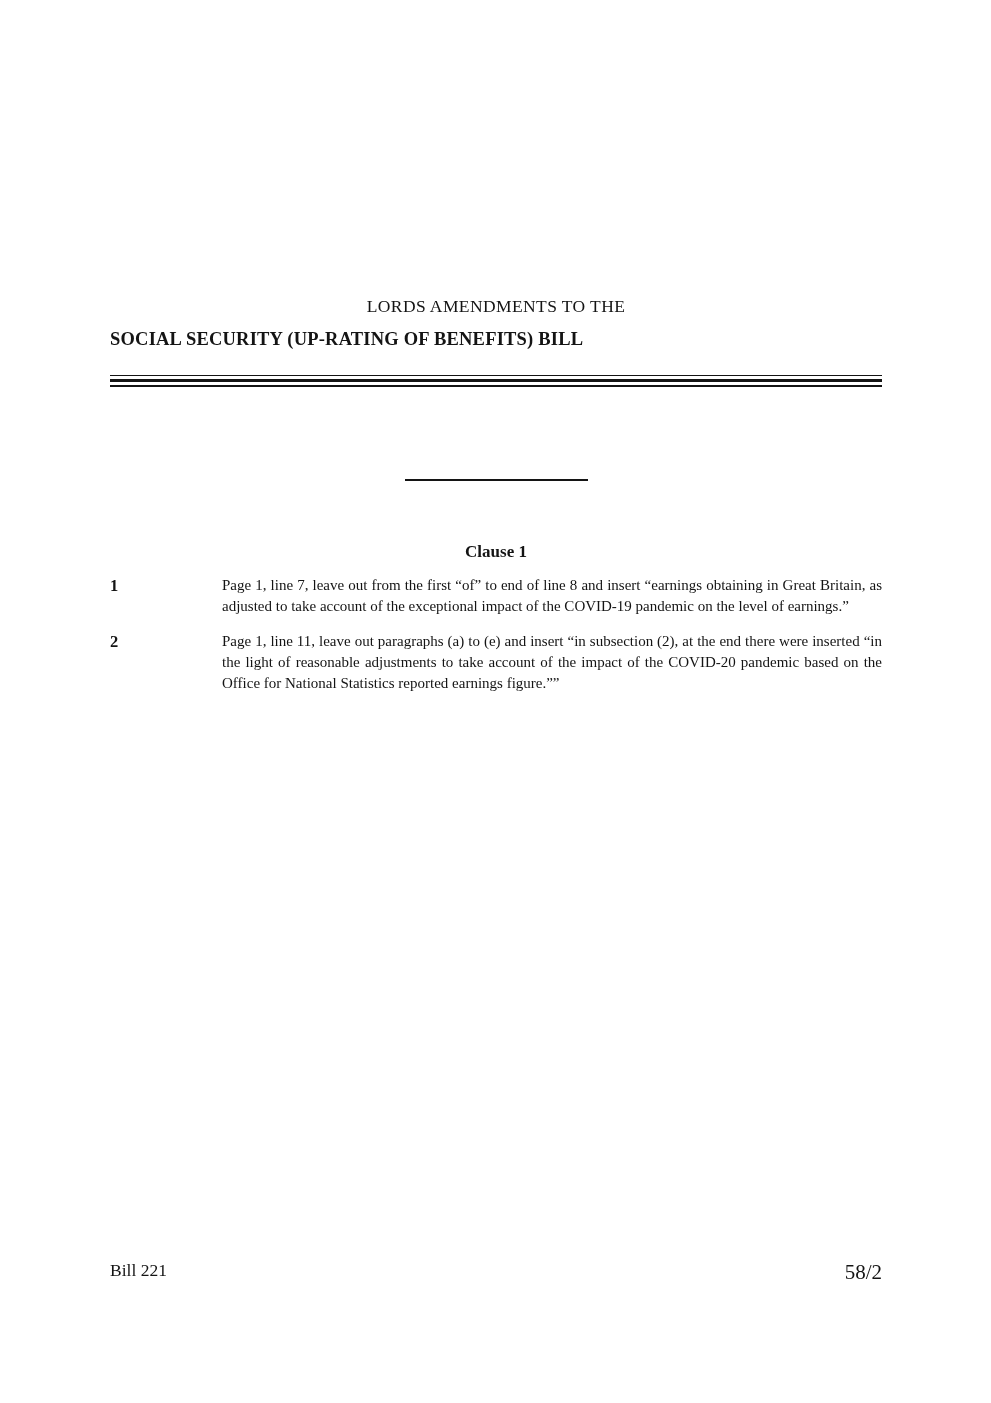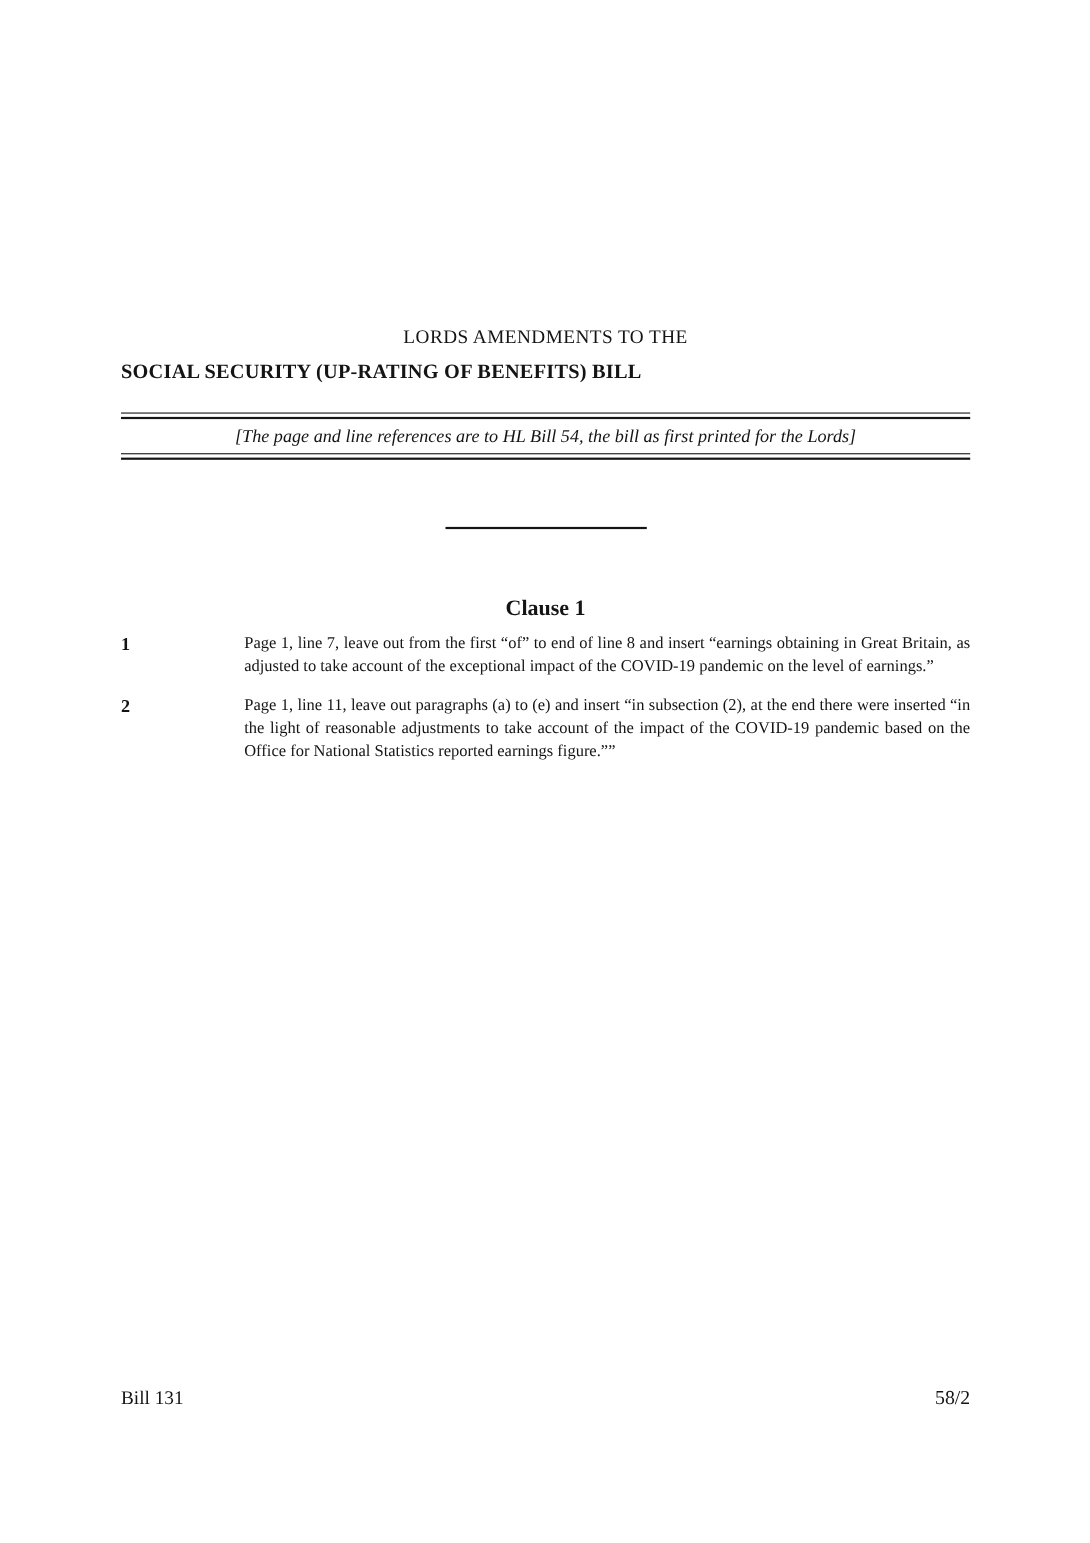--- a/index.html
+++ b/index.html
@@ -64,21 +64,21 @@
     width: 183px;
     height: 0;
     border-top: 2px solid #141414;
   }
   .clause-heading {
     position: absolute;
     top: 542px;
     left: 110px;
     width: 772px;
     text-align: center;
-    font-size: 20px;
+    font-size: 17px;
     font-weight: 700;
   }
   .amendments {
     position: absolute;
     top: 575px;
     left: 110px;
     width: 772px;
   }
   .amendment-row {
     display: flex;
@@ -103,55 +103,54 @@
   .footer-left {
     position: absolute;
     top: 1260px;
     left: 110px;
     font-size: 17.5px;
   }
   .footer-right {
     position: absolute;
     top: 1260px;
     right: 109px;
-    font-size: 18px;
+    font-size: 21px;
   }
 </style>
 </head>
 <body>
 
 <div class="page">
 
   <div class="title-line1">LORDS AMENDMENTS TO THE</div>
 
   <div class="title-line2">SOCIAL SECURITY (UP-RATING OF BENEFITS) BILL</div>
 
   <div class="banner">
     <div class="rule-thin"></div>
     <div class="rule-thick"></div>
-    <div class="banner-text">[The page and line references are to HL Bill 54, the bill as first printed for the Lords]</div>
     <div class="rule-thin"></div>
     <div class="rule-thick"></div>
   </div>
 
   <div class="section-divider"></div>
 
   <div class="clause-heading">Clause 1</div>
 
   <div class="amendments">
 
     <div class="amendment-row">
       <div class="amendment-number">1</div>
       <div class="amendment-text">Page 1, line 7, leave out from the first “of” to end of line 8 and insert “earnings obtaining in Great Britain, as adjusted to take account of the exceptional impact of the COVID-19 pandemic on the level of earnings.”</div>
     </div>
 
     <div class="amendment-row">
       <div class="amendment-number">2</div>
-      <div class="amendment-text">Page 1, line 11,  leave out paragraphs (a) to (e) and insert “in subsection (2), at the end there were inserted “in the light of reasonable adjustments to take account of the impact of the COVID-19 pandemic based on the Office for National Statistics reported earnings figure.””</div>
+      <div class="amendment-text">Page 1, line 11,  leave out paragraphs (a) to (e) and insert “in subsection (2), at the end there were inserted “in the light of reasonable adjustments to take account of the impact of the COVID-20 pandemic based on the Office for National Statistics reported earnings figure.””</div>
     </div>
 
   </div>
 
-  <div class="footer-left">Bill 131</div>
+  <div class="footer-left">Bill 221</div>
 
   <div class="footer-right">58/2</div>
 
 </div>
 
 </body></html>

